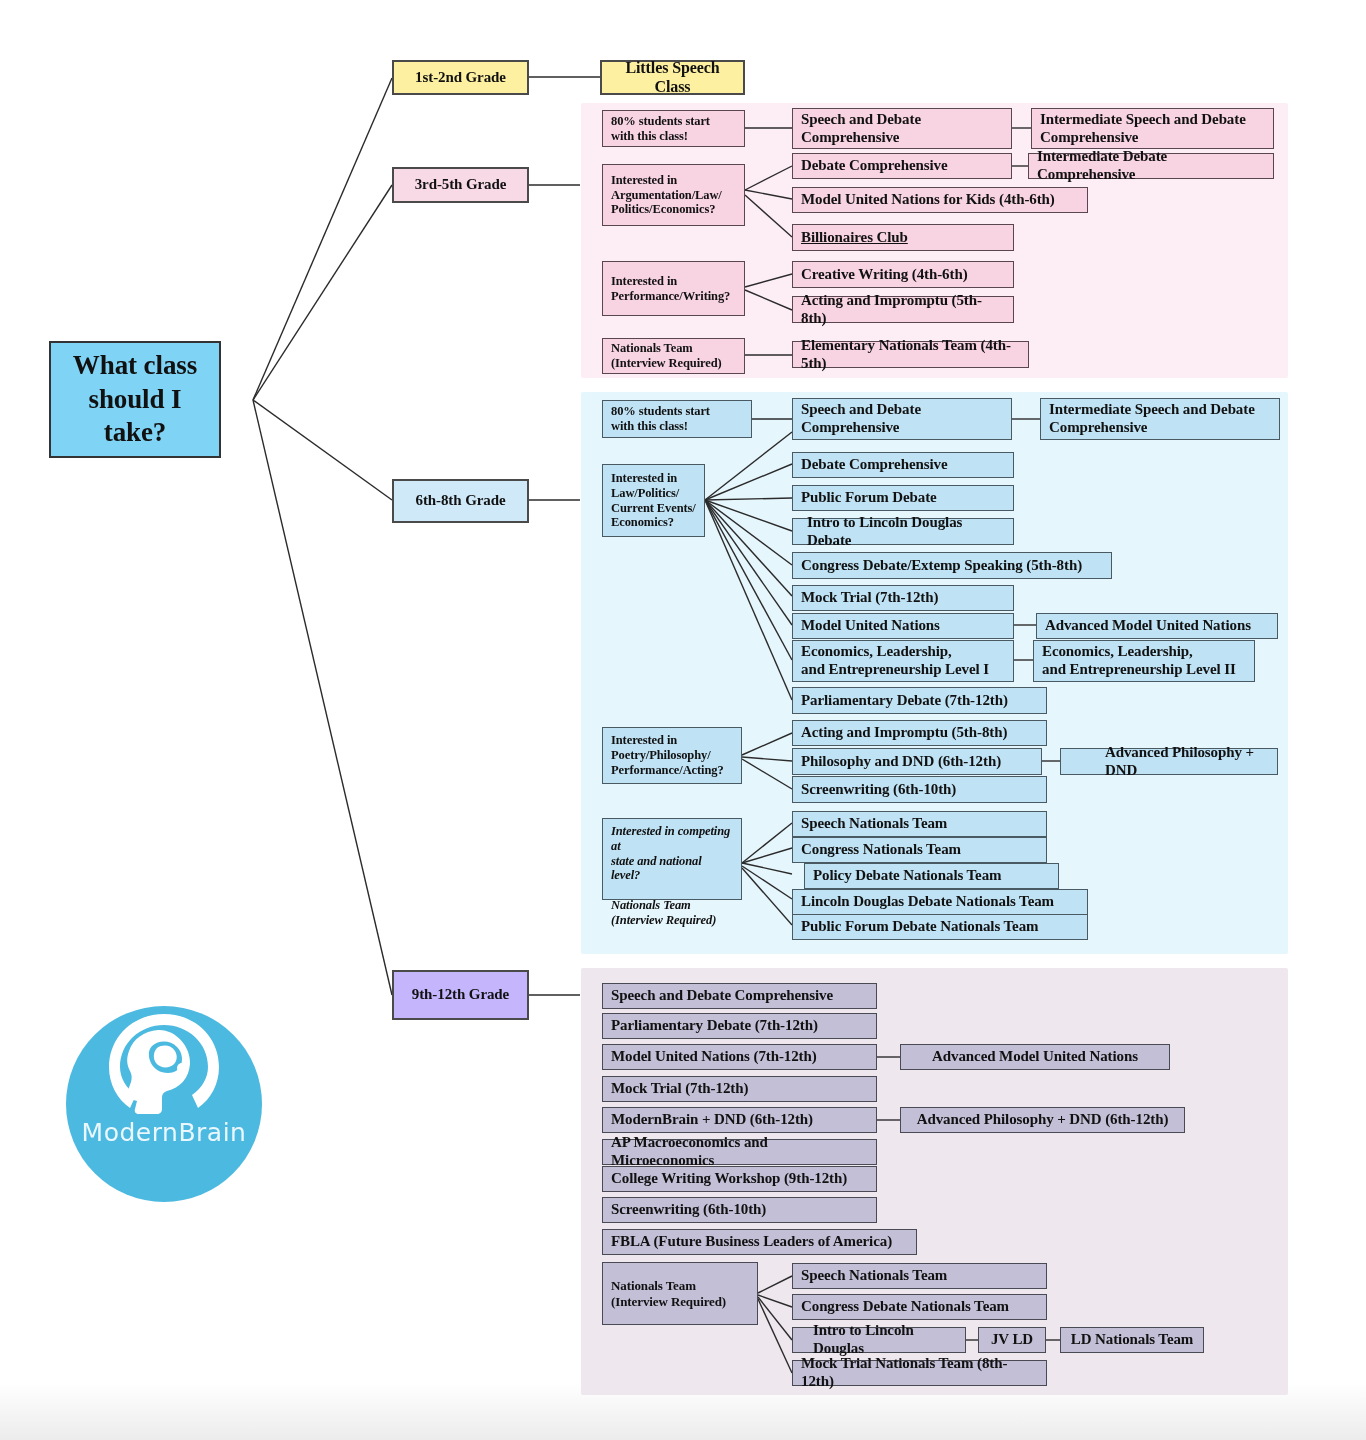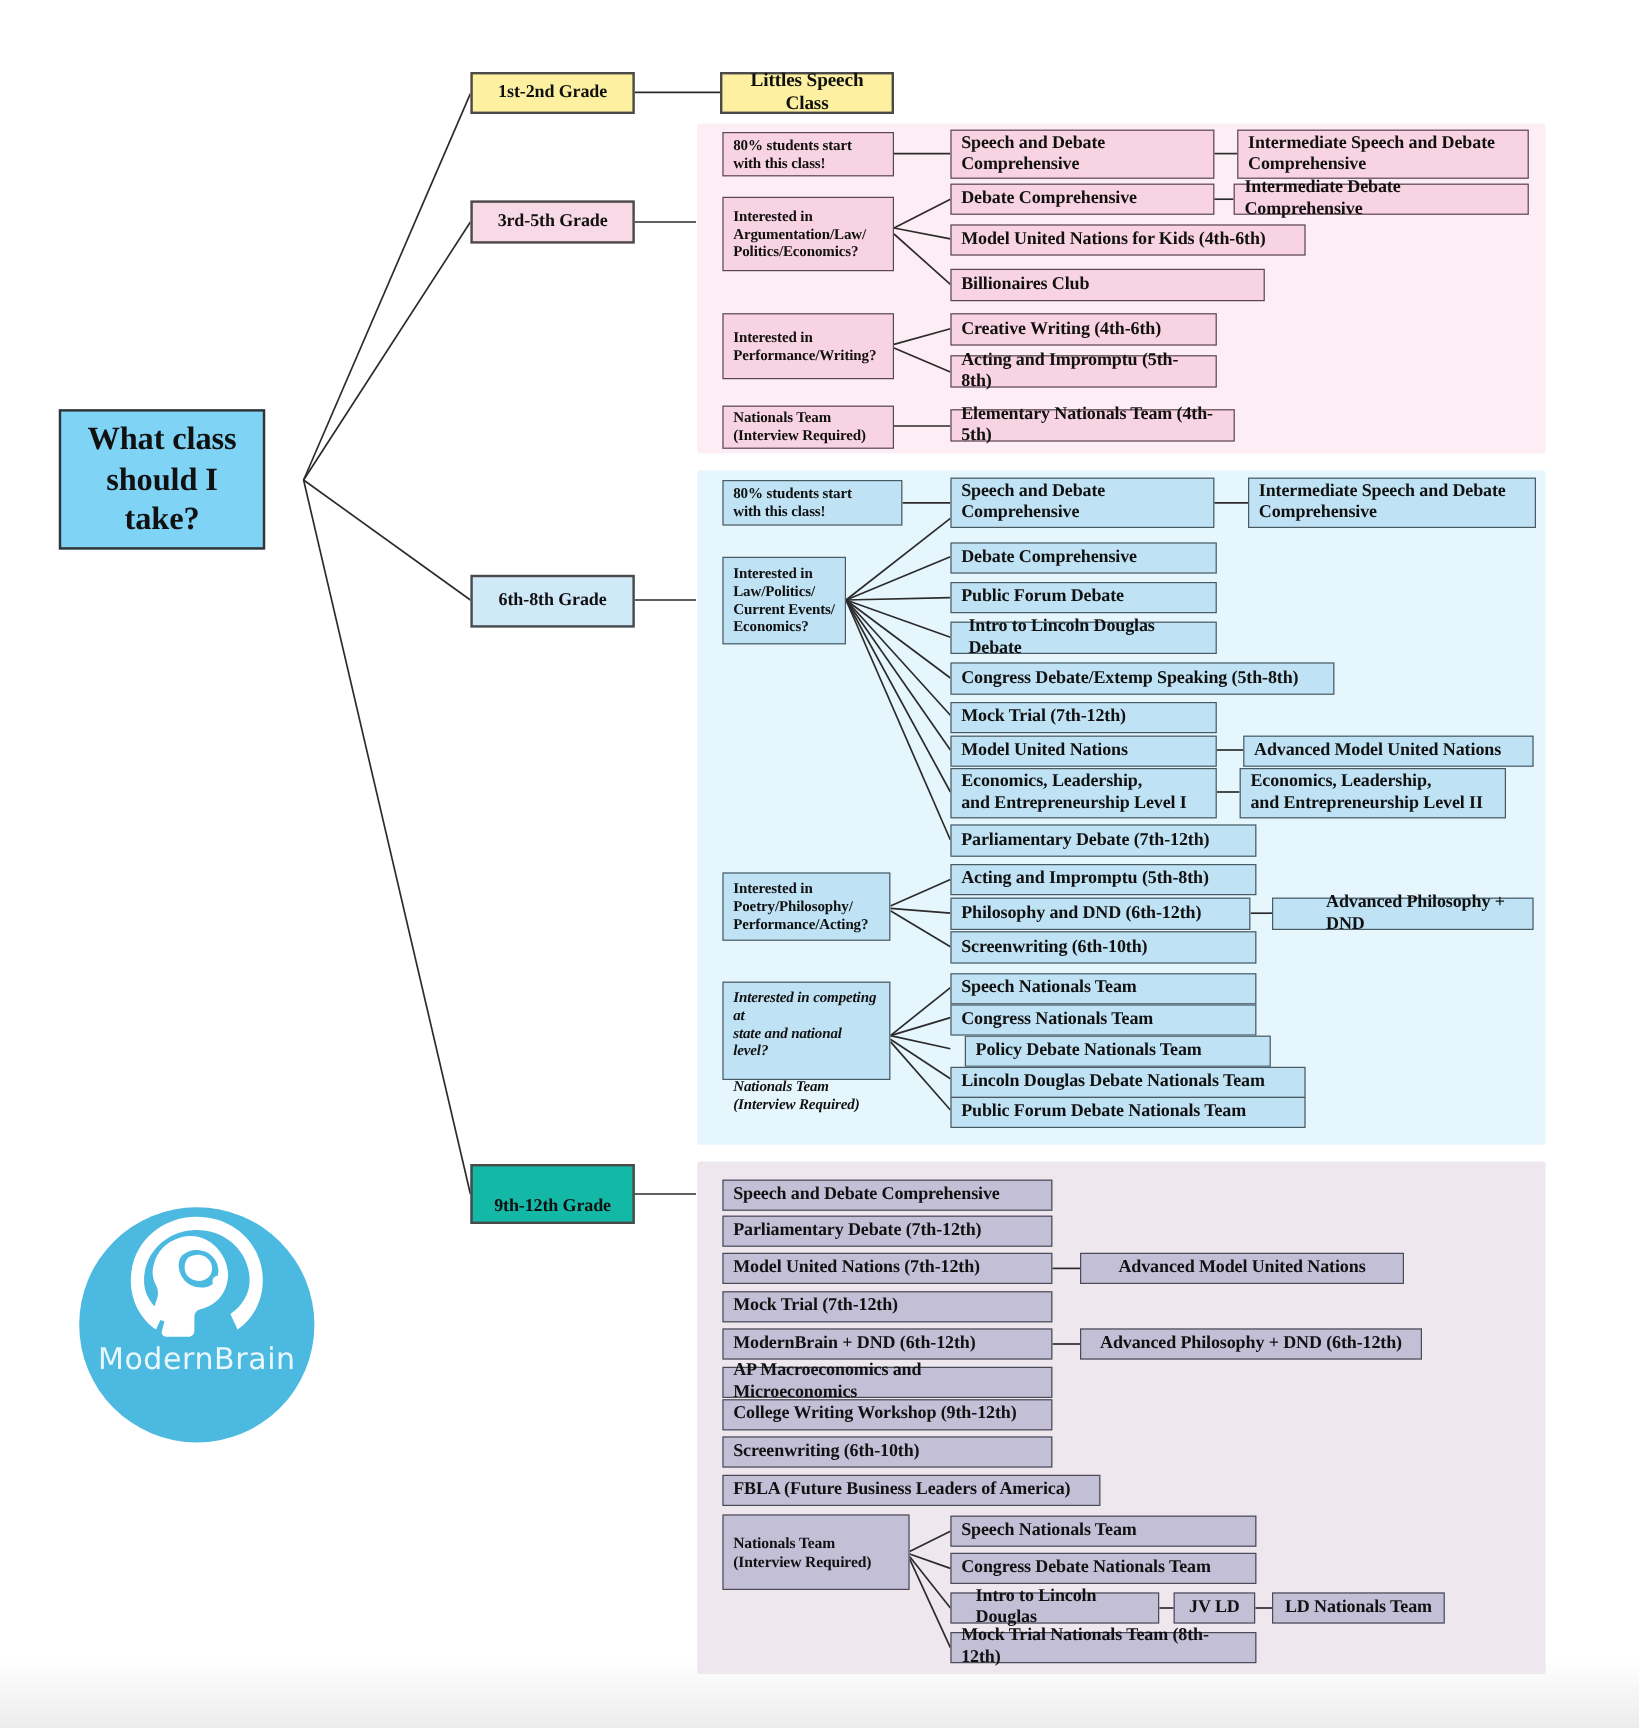--- a/index.html
+++ b/index.html
@@ -34,21 +34,21 @@
 
   .root{
     background:#7fd3f5;border:2px solid #333;
     font-size:27px;text-align:center;justify-content:center;
     line-height:1.25;
   }
   .g-yellow{background:#fdf0a0;border:2px solid #4a4a4a;font-size:15px;justify-content:center;}
   .n-yellow{background:#fdf0a0;border:2px solid #4a4a4a;font-size:16px;justify-content:center;}
   .g-pink{background:#f8d9e6;border:2px solid #4a4a4a;font-size:15px;justify-content:center;}
   .g-blue{background:#cfe9f8;border:2px solid #4a4a4a;font-size:15px;justify-content:center;}
-  .g-purple{background:#14b8a6;border:2px solid #4a4a4a;font-size:15px;justify-content:center;align-items:flex-end;}
+  .g-purple{background:#c4b5fd;border:2px solid #4a4a4a;font-size:15px;justify-content:center;}
 
   .n-pink{background:#f8d3e2;border:1.8px solid #5a4650;font-size:15px;}
   .n-pink.q{font-size:12.5px;}
   .n-blue{background:#bfe2f4;border:1.8px solid #4a5a63;font-size:15px;}
   .n-blue.q{font-size:12.5px;}
   .n-purple{background:#c2bfd6;border:1.8px solid #4a4a55;font-size:15px;}
   .n-purple.q{font-size:13px;}
 
   
   .logo-wrap{position:absolute;left:66px;top:1006px;width:196px;height:196px;}
@@ -180,21 +180,21 @@
   </div>
   <div class="node n-pink" style="left:792px;top:153px;width:220px;height:26px;">
     <span class="txt">Debate Comprehensive</span>
   </div>
   <div class="node n-pink" style="left:1028px;top:153px;width:246px;height:26px;">
     <span class="txt">Intermediate Debate Comprehensive</span>
   </div>
   <div class="node n-pink" style="left:792px;top:187px;width:296px;height:26px;">
     <span class="txt">Model United Nations for Kids (4th-6th)</span>
   </div>
-  <div class="node n-pink" style="left:792px;top:224px;width:262px;height:27px;">
+  <div class="node n-pink" style="left:792px;top:224px;width:222px;height:27px;text-decoration:underline;">
     <span class="txt">Billionaires Club</span>
   </div>
 
   <div class="node n-pink q" style="left:602px;top:261px;width:143px;height:55px;">
     <span class="txt" style="white-space:pre-line;">Interested in
 Performance/Writing?</span>
   </div>
   <div class="node n-pink" style="left:792px;top:261px;width:222px;height:27px;">
     <span class="txt">Creative Writing (4th-6th)</span>
   </div>

